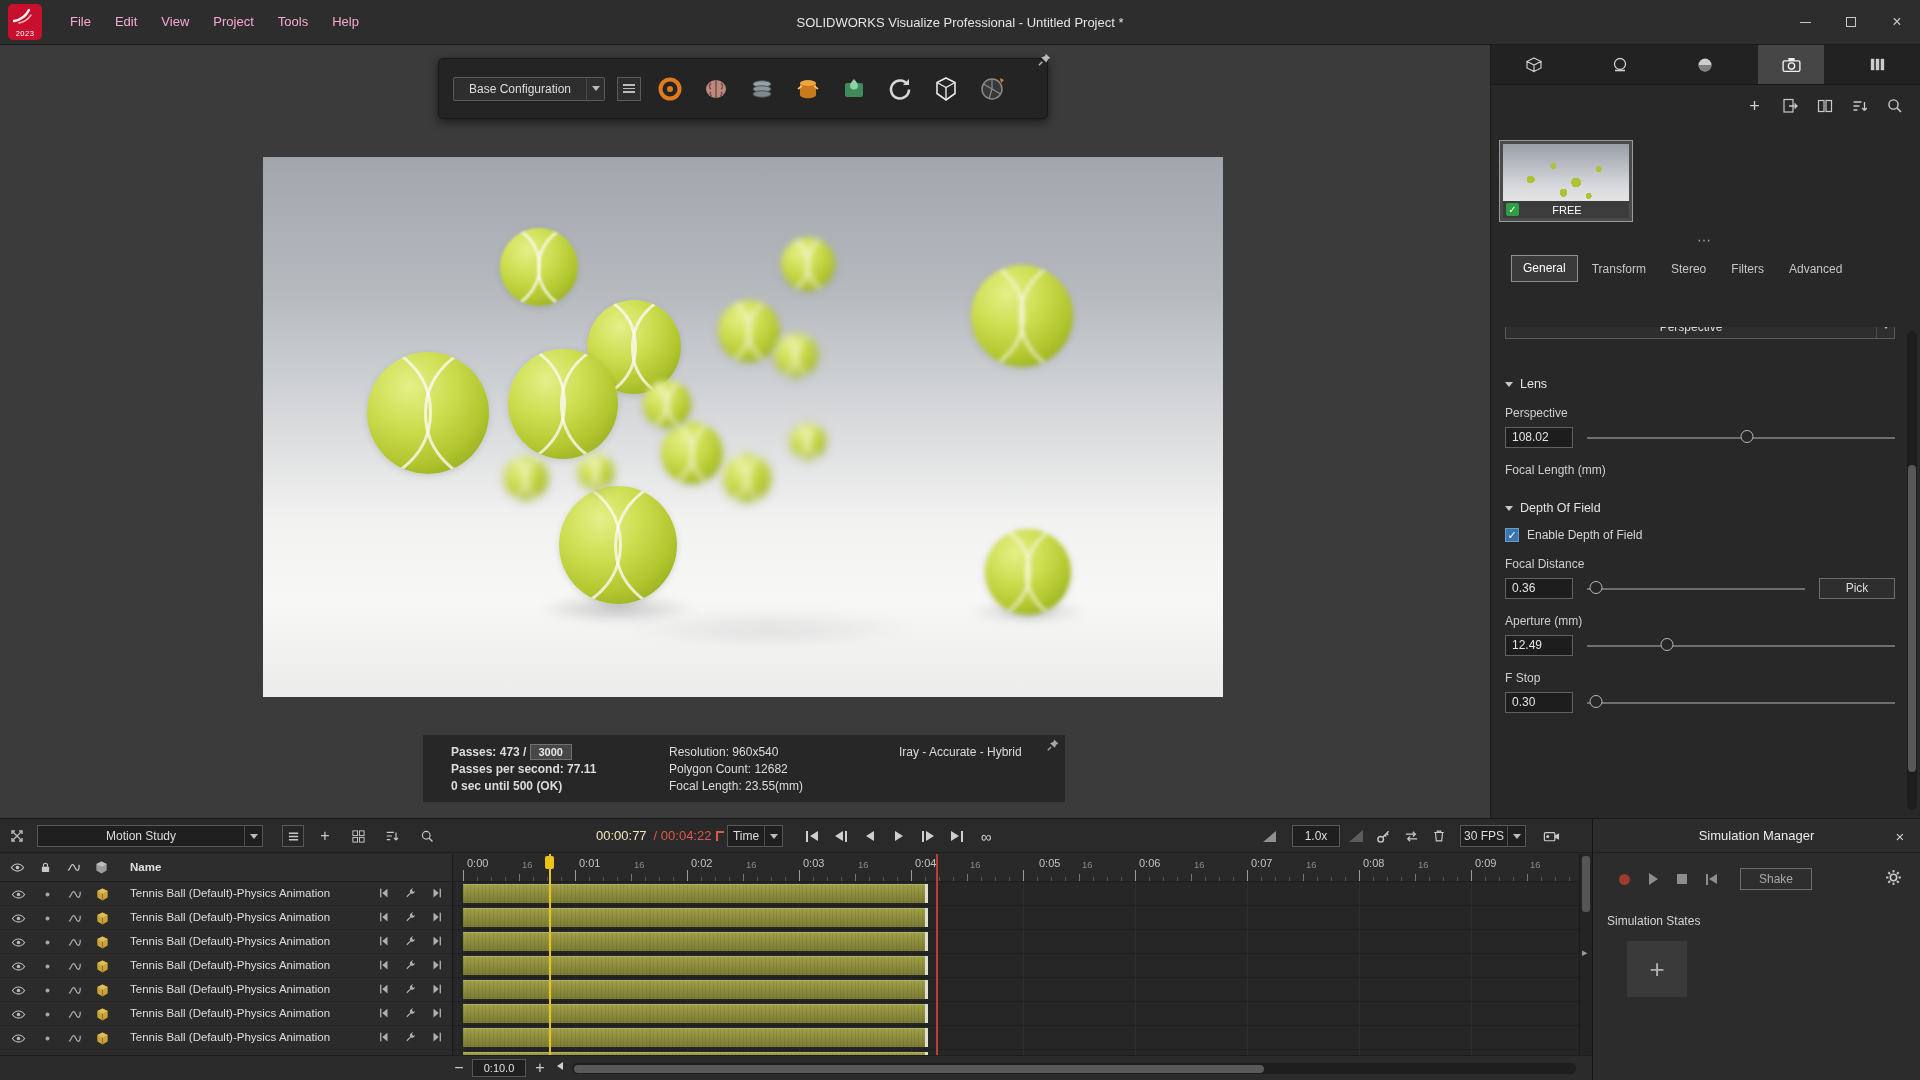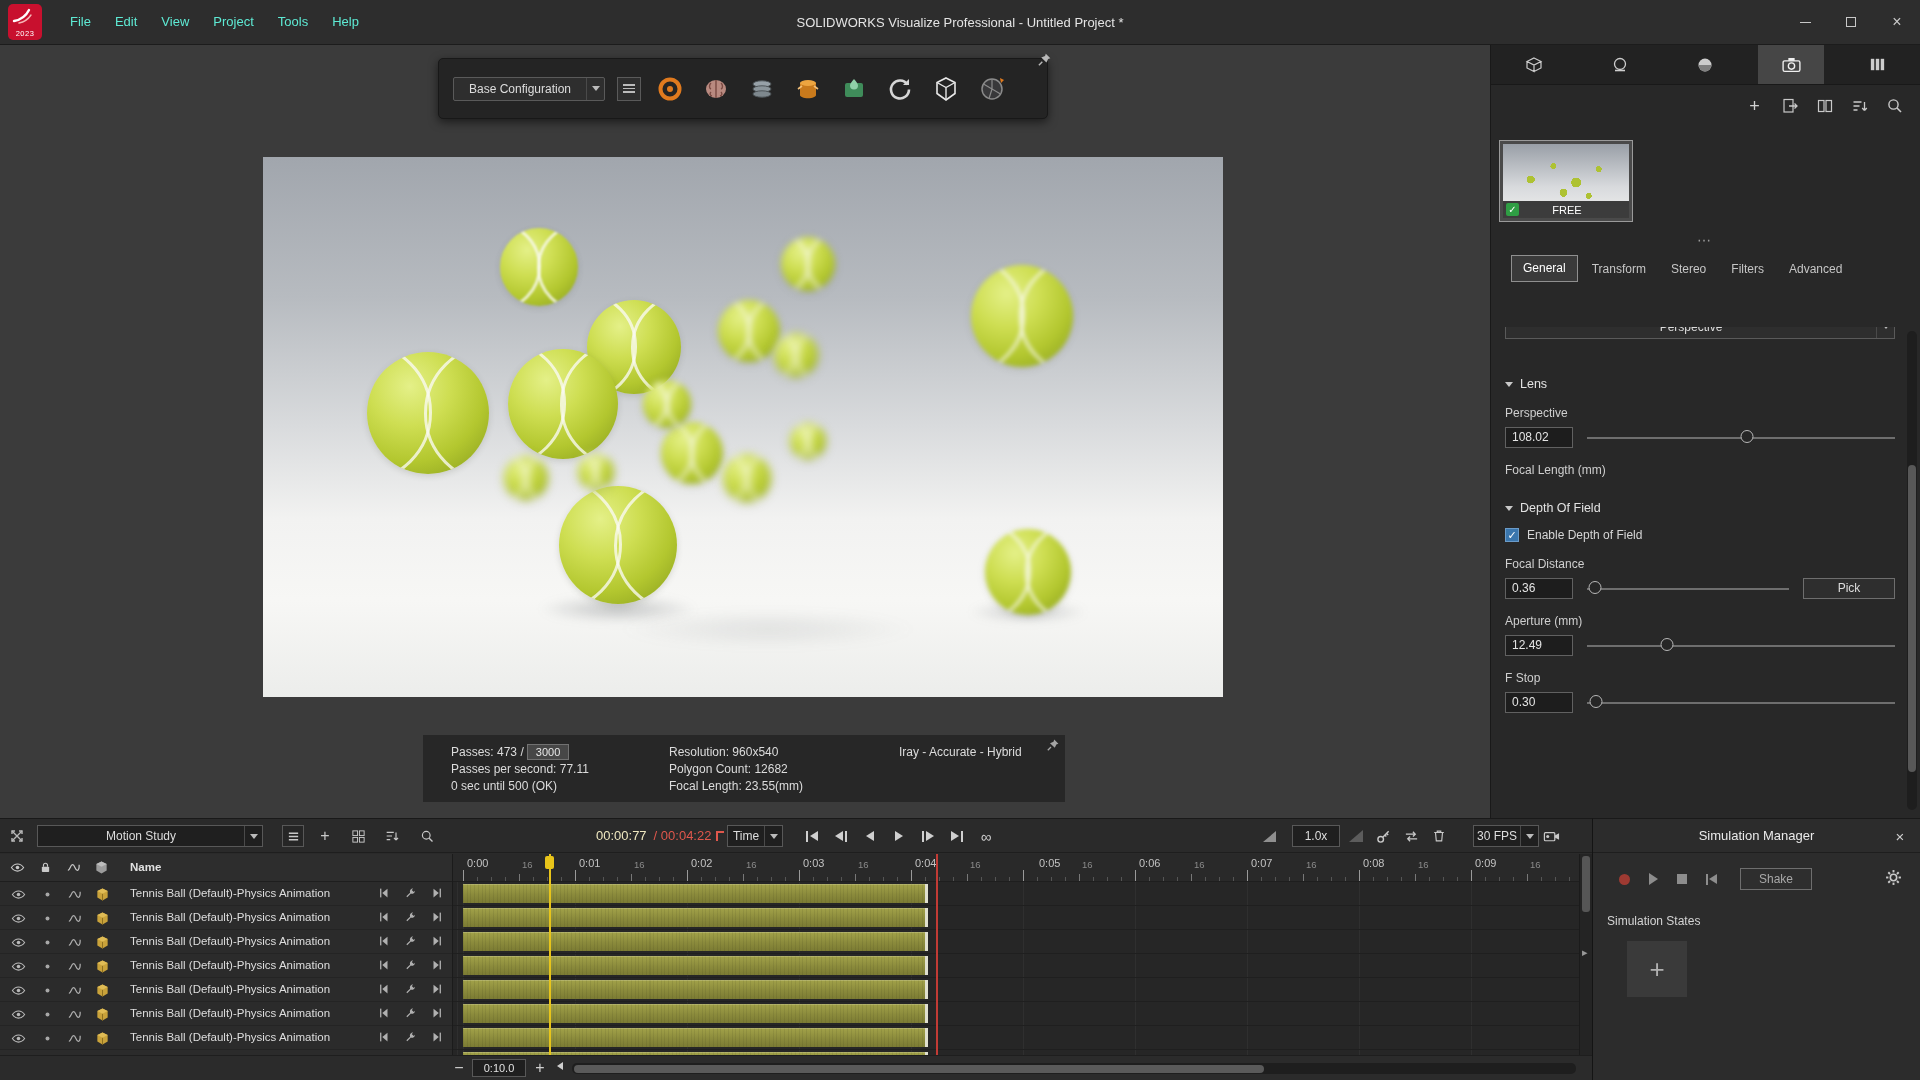--- a/index.html
+++ b/index.html
@@ -5,21 +5,21 @@
   * { margin:0; padding:0; box-sizing:border-box; }
   body { background:#0d0d0d; font-family:"Liberation Sans",sans-serif; }
   .app { position:relative; width:1920px; height:1080px; background:#272727; color:#ddd; overflow:hidden; }
 
   
   .titlebar { position:absolute; top:0; left:0; right:0; height:45px; background:#2d2d2d; border-bottom:1px solid #1c1c1c; display:flex; align-items:center; z-index:30; }
   .logo { width:34px; height:36px; margin-left:8px; background:#c8102e; border-radius:5px; position:relative; flex:none; display:flex; align-items:center; justify-content:center; }
   .logo svg { position:absolute; top:3px; left:3px; }
   .logo-year { position:absolute; bottom:2px; left:0; right:0; text-align:center; font-size:7.5px; color:#fff; letter-spacing:.5px; }
   .menus { display:flex; margin-left:16px; }
-  .menu { padding:0 12px; font-size:13px; color:#5eead4; line-height:44px; cursor:default; }
+  .menu { padding:0 12px; font-size:13px; color:#f9a8d4; line-height:44px; cursor:default; }
   .wtitle { position:absolute; left:50%; transform:translateX(-50%); font-size:13px; color:#e4e4e4; white-space:nowrap; }
   .wbtns { position:absolute; right:0; top:0; height:44px; display:flex; }
   .wbtn { width:46px; height:44px; display:flex; align-items:center; justify-content:center; color:#c8c8c8; }
   .min-glyph { width:11px; border-bottom:1.5px solid #c8c8c8; height:1px; display:block; }
   .max-glyph { width:10px; height:10px; border:1.5px solid #c8c8c8; display:block; }
 
   
   .viewport { position:absolute; top:45px; left:0; width:1490px; height:773px; background:#3b3b3b; }
   .float-toolbar { position:absolute; left:438px; top:13px; width:610px; height:61px; background:#242424; border:1px solid #181818; border-radius:5px; box-shadow:0 3px 10px rgba(0,0,0,.55); display:flex; align-items:center; padding:0 14px; gap:12px; z-index:10; }
   .config-select { width:152px; height:24px; background:#2e2e2e; border:1px solid #5a5a5a; border-radius:2px; display:flex; align-items:center; font-size:12px; color:#ddd; }
@@ -36,21 +36,21 @@
   .ball { position:absolute; border-radius:50%; overflow:hidden;
     background:radial-gradient(circle at 35% 28%, #e4f088 0%, #cede52 34%, #b3c72f 64%, #94a922 88%, #84981d 100%);
     box-shadow:0 2px 6px rgba(80,85,60,.18); }
   .seam { position:absolute; border-radius:50%; border:3px solid rgba(250,250,243,.78); background:transparent; }
   .s1 { width:115%; height:115%; left:-62%; top:-8%; }
   .s2 { width:115%; height:115%; right:-62%; bottom:-8%; }
   .ball-shadow { position:absolute; border-radius:50%; filter:blur(4px); }
 
   .stats { position:absolute; left:423px; top:690px; width:642px; height:67px; background:rgba(12,12,12,.42); display:flex; padding:9px 16px 0 28px; font-size:12px; color:#dcdcdc; line-height:17px; }
   .stat-col { white-space:nowrap; }
-  .stat-col.c1 { width:218px; }
+  .stat-col.c1 { width:218px;font-weight:bold; }
   .stat-col.c2 { width:230px; }
   .passes-box { display:inline-block; min-width:42px; height:16px; background:#474747; border:1px solid #717171; text-align:center; font-size:11px; line-height:14px; padding:0 3px; color:#e6e6e6; }
   .stats .pin { top:4px; right:6px; }
 
   
   .right-panel { position:absolute; top:45px; left:1490px; width:430px; height:773px; background:#282828; border-left:1px solid #191919; }
   .palette-row { height:40px; display:flex; align-items:stretch; justify-content:space-around; background:#222; border-bottom:1px solid #191919; }
   .palette-item { display:flex; align-items:center; justify-content:center; width:66px; }
   .palette-item.selected { background:#464646; }
   .tool-row { height:42px; display:flex; align-items:center; justify-content:flex-end; gap:8px; padding-right:12px; }
@@ -94,21 +94,21 @@
   .sh-lens { margin-top:38px; }
   .sh-dof { margin-top:24px; }
   .fld-label { font-size:12px; color:#cfcfcf; margin-top:15px; margin-bottom:6px; }
   .fld-row { display:flex; align-items:center; gap:14px; height:22px; }
   .num-input { width:68px; height:21px; background:#1d1d1d; border:1px solid #616161; color:#e4e4e4; font-size:12px; padding:0 6px; display:flex; align-items:center; flex:none; }
   .slider { flex:1; position:relative; height:21px; }
   .slider .trk { position:absolute; left:0; right:0; top:10px; height:2px; background:#6e6e6e; }
   .slider .handle { position:absolute; top:3.5px; width:13px; height:13px; border-radius:50%; background:#262626; border:1.5px solid #b8b8b8; transform:translateX(-50%); }
   .btn { background:#2e2e2e; border:1px solid #6e6e6e; color:#dcdcdc; font-size:12px; display:flex; align-items:center; justify-content:center; }
   .btn-match { margin-top:17px; width:100%; height:23px; }
-  .btn-pick { width:92px; height:21px; flex:none; }
+  .btn-pick { width:76px; height:21px; flex:none; }
   .chk-row { margin-top:13px; display:flex; gap:8px; align-items:center; font-size:12px; color:#d6d6d6; }
   .checkbox { width:14px; height:14px; background:#3a76ad; border:1px solid #6b9bc8; color:#fff; font-size:11px; display:flex; align-items:center; justify-content:center; }
   .pscroll { position:absolute; right:3px; top:286px; bottom:8px; width:10px; background:#1e1e1e; border-radius:5px; }
   .pscroll .pthumb { position:absolute; left:1px; right:1px; top:28%; height:64%; background:#585858; border-radius:4px; }
 
   
   .timeline { position:absolute; top:818px; left:0; width:1592px; height:262px; background:#2a2a2a; border-top:1px solid #191919; }
   .tl-toolbar { position:relative; height:34px; border-bottom:1px solid #1e1e1e; }
   .tlic { position:absolute; top:6px; width:22px; height:22px; display:flex; align-items:center; justify-content:center; color:#c9c9c9; font-size:16px; }
   .tl-select { position:absolute; top:6px; background:#1f1f1f; border:1px solid #585858; height:22px; display:flex; align-items:center; font-size:12px; color:#ddd; }
@@ -117,21 +117,21 @@
   .time-cur { color:#efe8c0; }
   .time-total { color:#e0574c; margin-left:7px; }
   .range-end-icon { display:inline-block; width:8px; height:10px; border-left:2px solid #e0574c; border-top:2px solid #e0574c; margin-left:5px; }
   .pb-group { position:absolute; left:799px; top:6px; display:flex; gap:3px; }
   .pbtn { width:26px; height:22px; display:flex; align-items:center; justify-content:center; gap:1.5px; color:#cfcfcf; font-size:15px; }
   .tri { width:0; height:0; border-top:5.5px solid transparent; border-bottom:5.5px solid transparent; }
   .tri.r { border-left:8px solid #cfcfcf; }
   .tri.l { border-right:8px solid #cfcfcf; }
   .vbar { width:2px; height:11px; background:#cfcfcf; }
   .speed-box { left:1292px; width:48px; justify-content:center; }
-  .fps-box { left:1460px; width:66px;margin-left:13px; }
+  .fps-box { left:1460px; width:66px; }
   .ramp-outline { width:0; height:0; border-left:13px solid transparent; border-bottom:11px solid #8f8f8f; }
   .ramp-filled { width:0; height:0; border-left:14px solid transparent; border-bottom:12px solid #5c5c5c; }
 
   .tl-body { position:absolute; top:35px; bottom:25px; left:0; right:0; display:flex; }
   .track-list { width:453px; border-right:1px solid #1b1b1b; background:#2b2b2b; overflow:hidden; flex:none; }
   .tl-header { height:28px; position:relative; border-bottom:1px solid #1e1e1e; background:#2d2d2d; }
   .hic { position:absolute; top:6px; }
   .name-h { position:absolute; left:130px; top:7px; font-size:11.5px; color:#e0e0e0; font-weight:bold; }
   .trow { height:24px; position:relative; border-bottom:1px solid #242424; }
   .ric { position:absolute; top:4px; width:16px; height:16px; display:flex; align-items:center; justify-content:center; }

